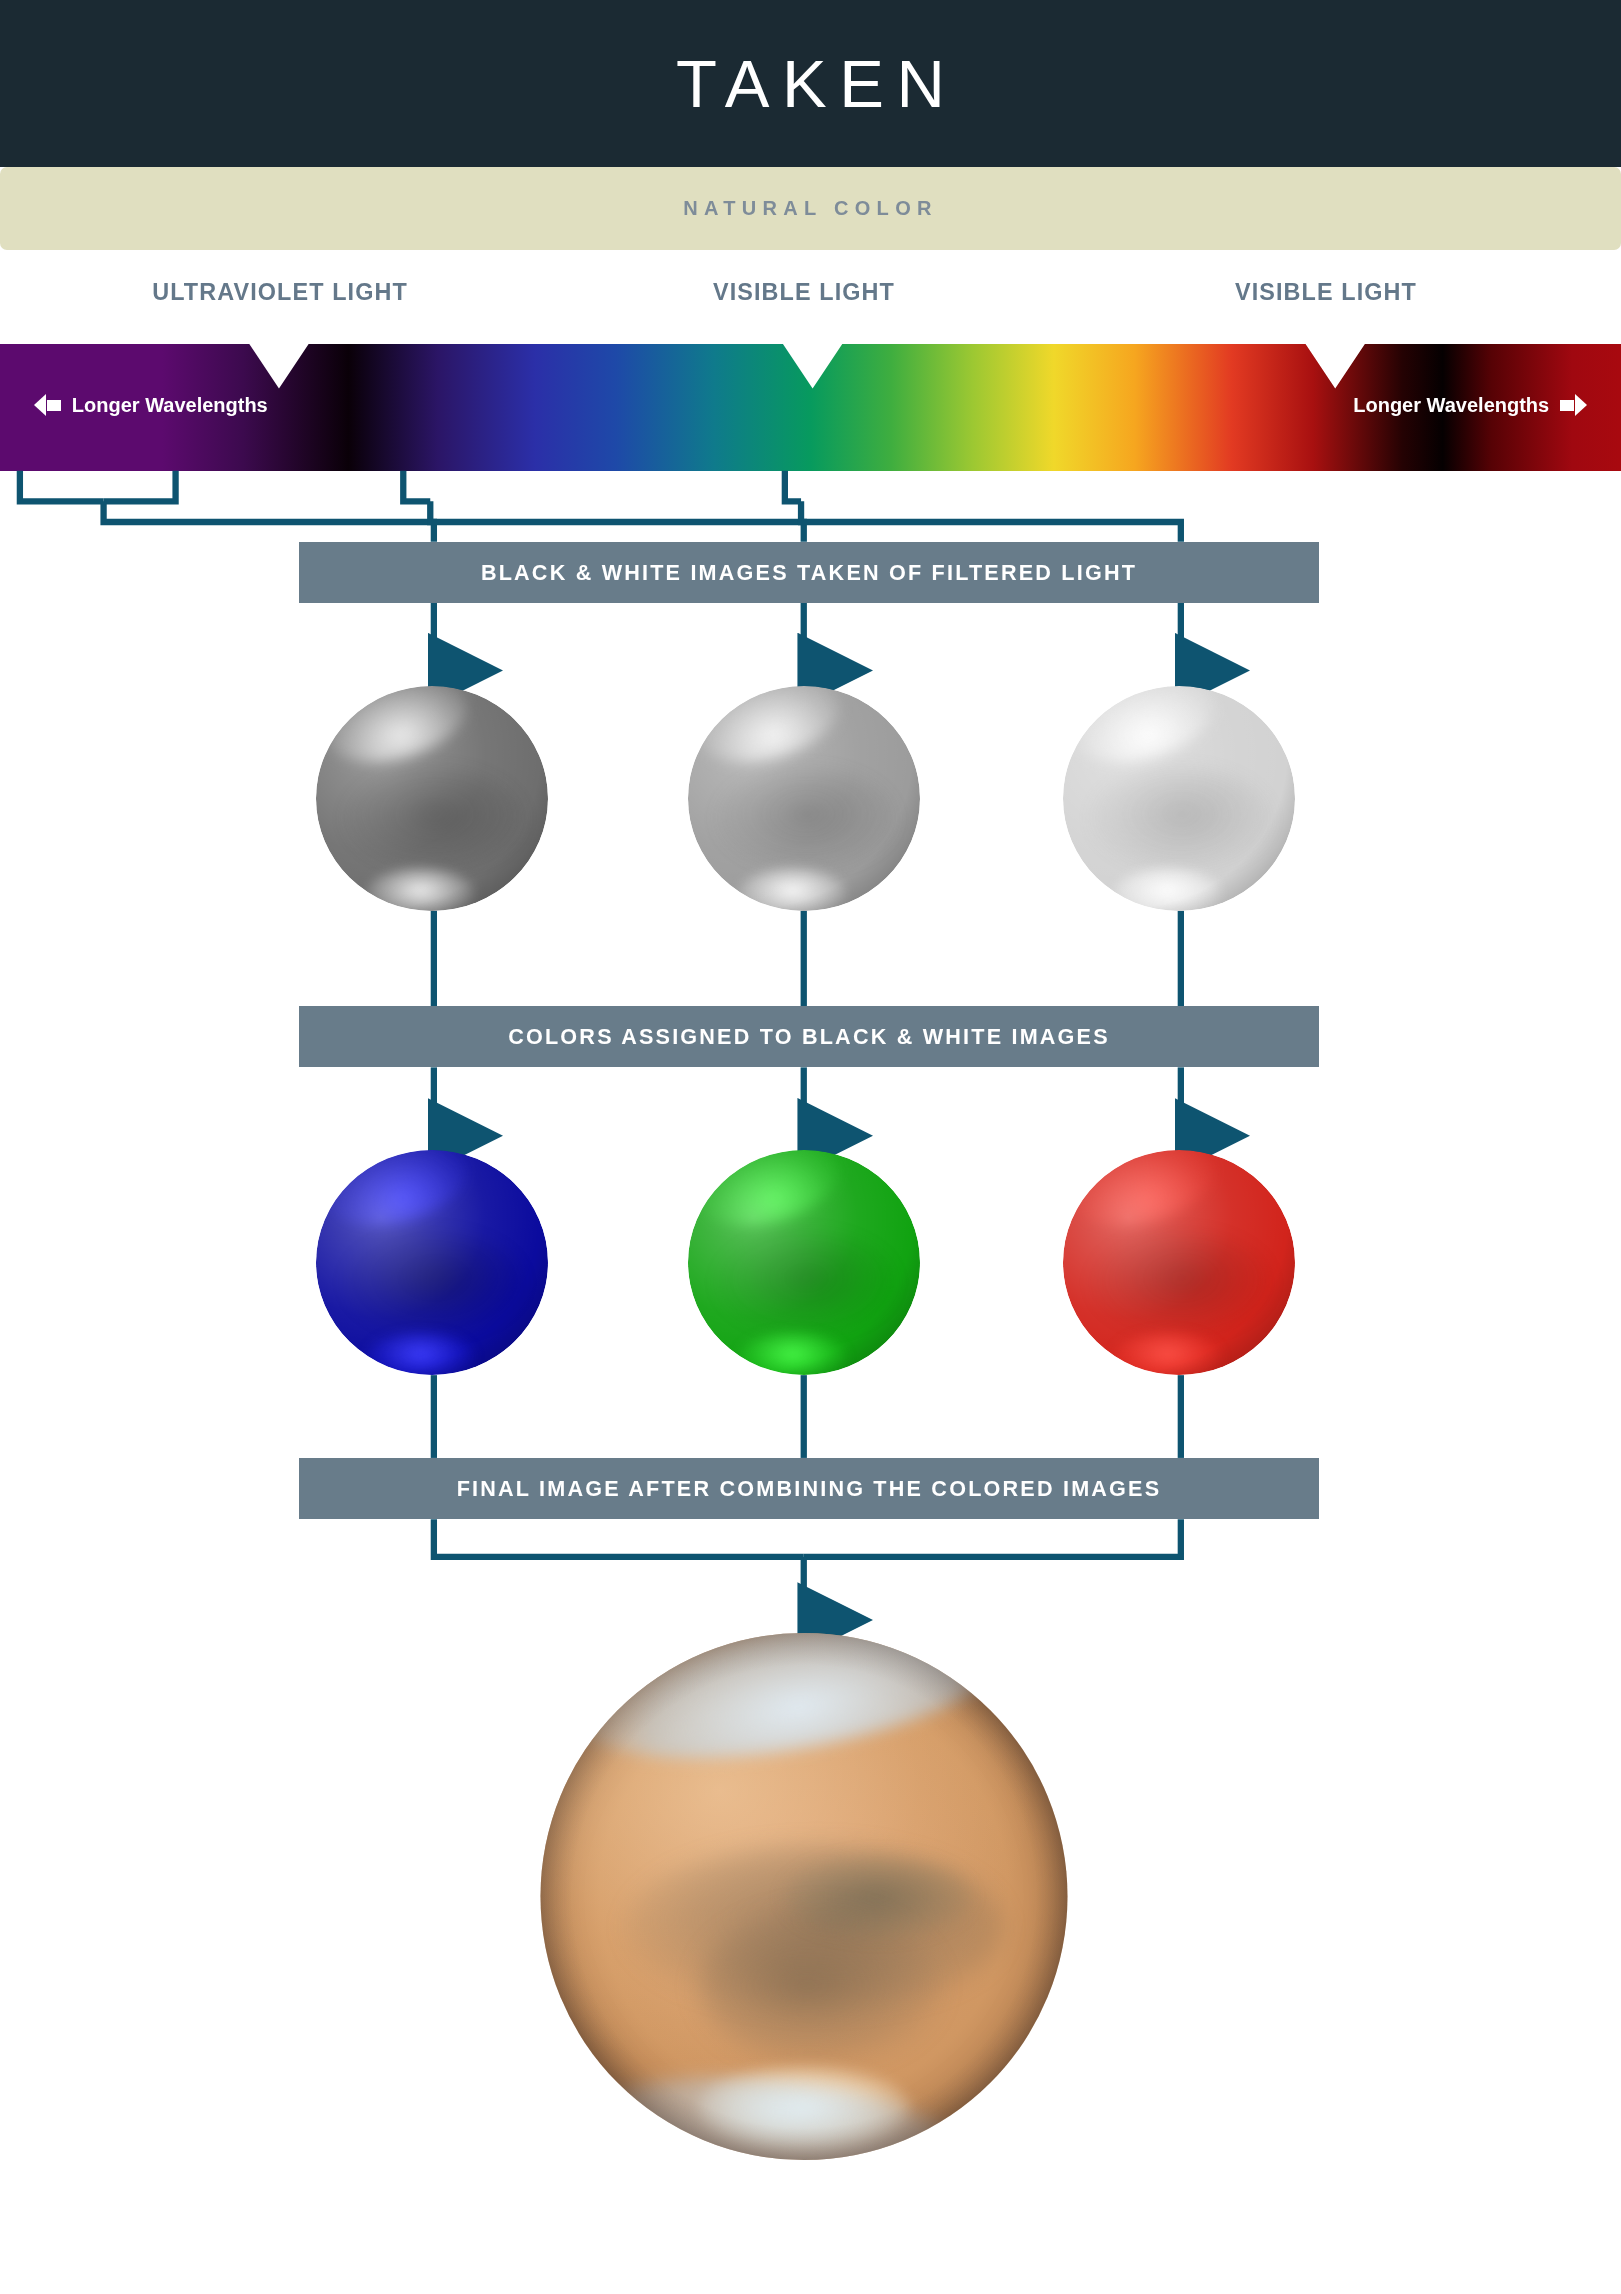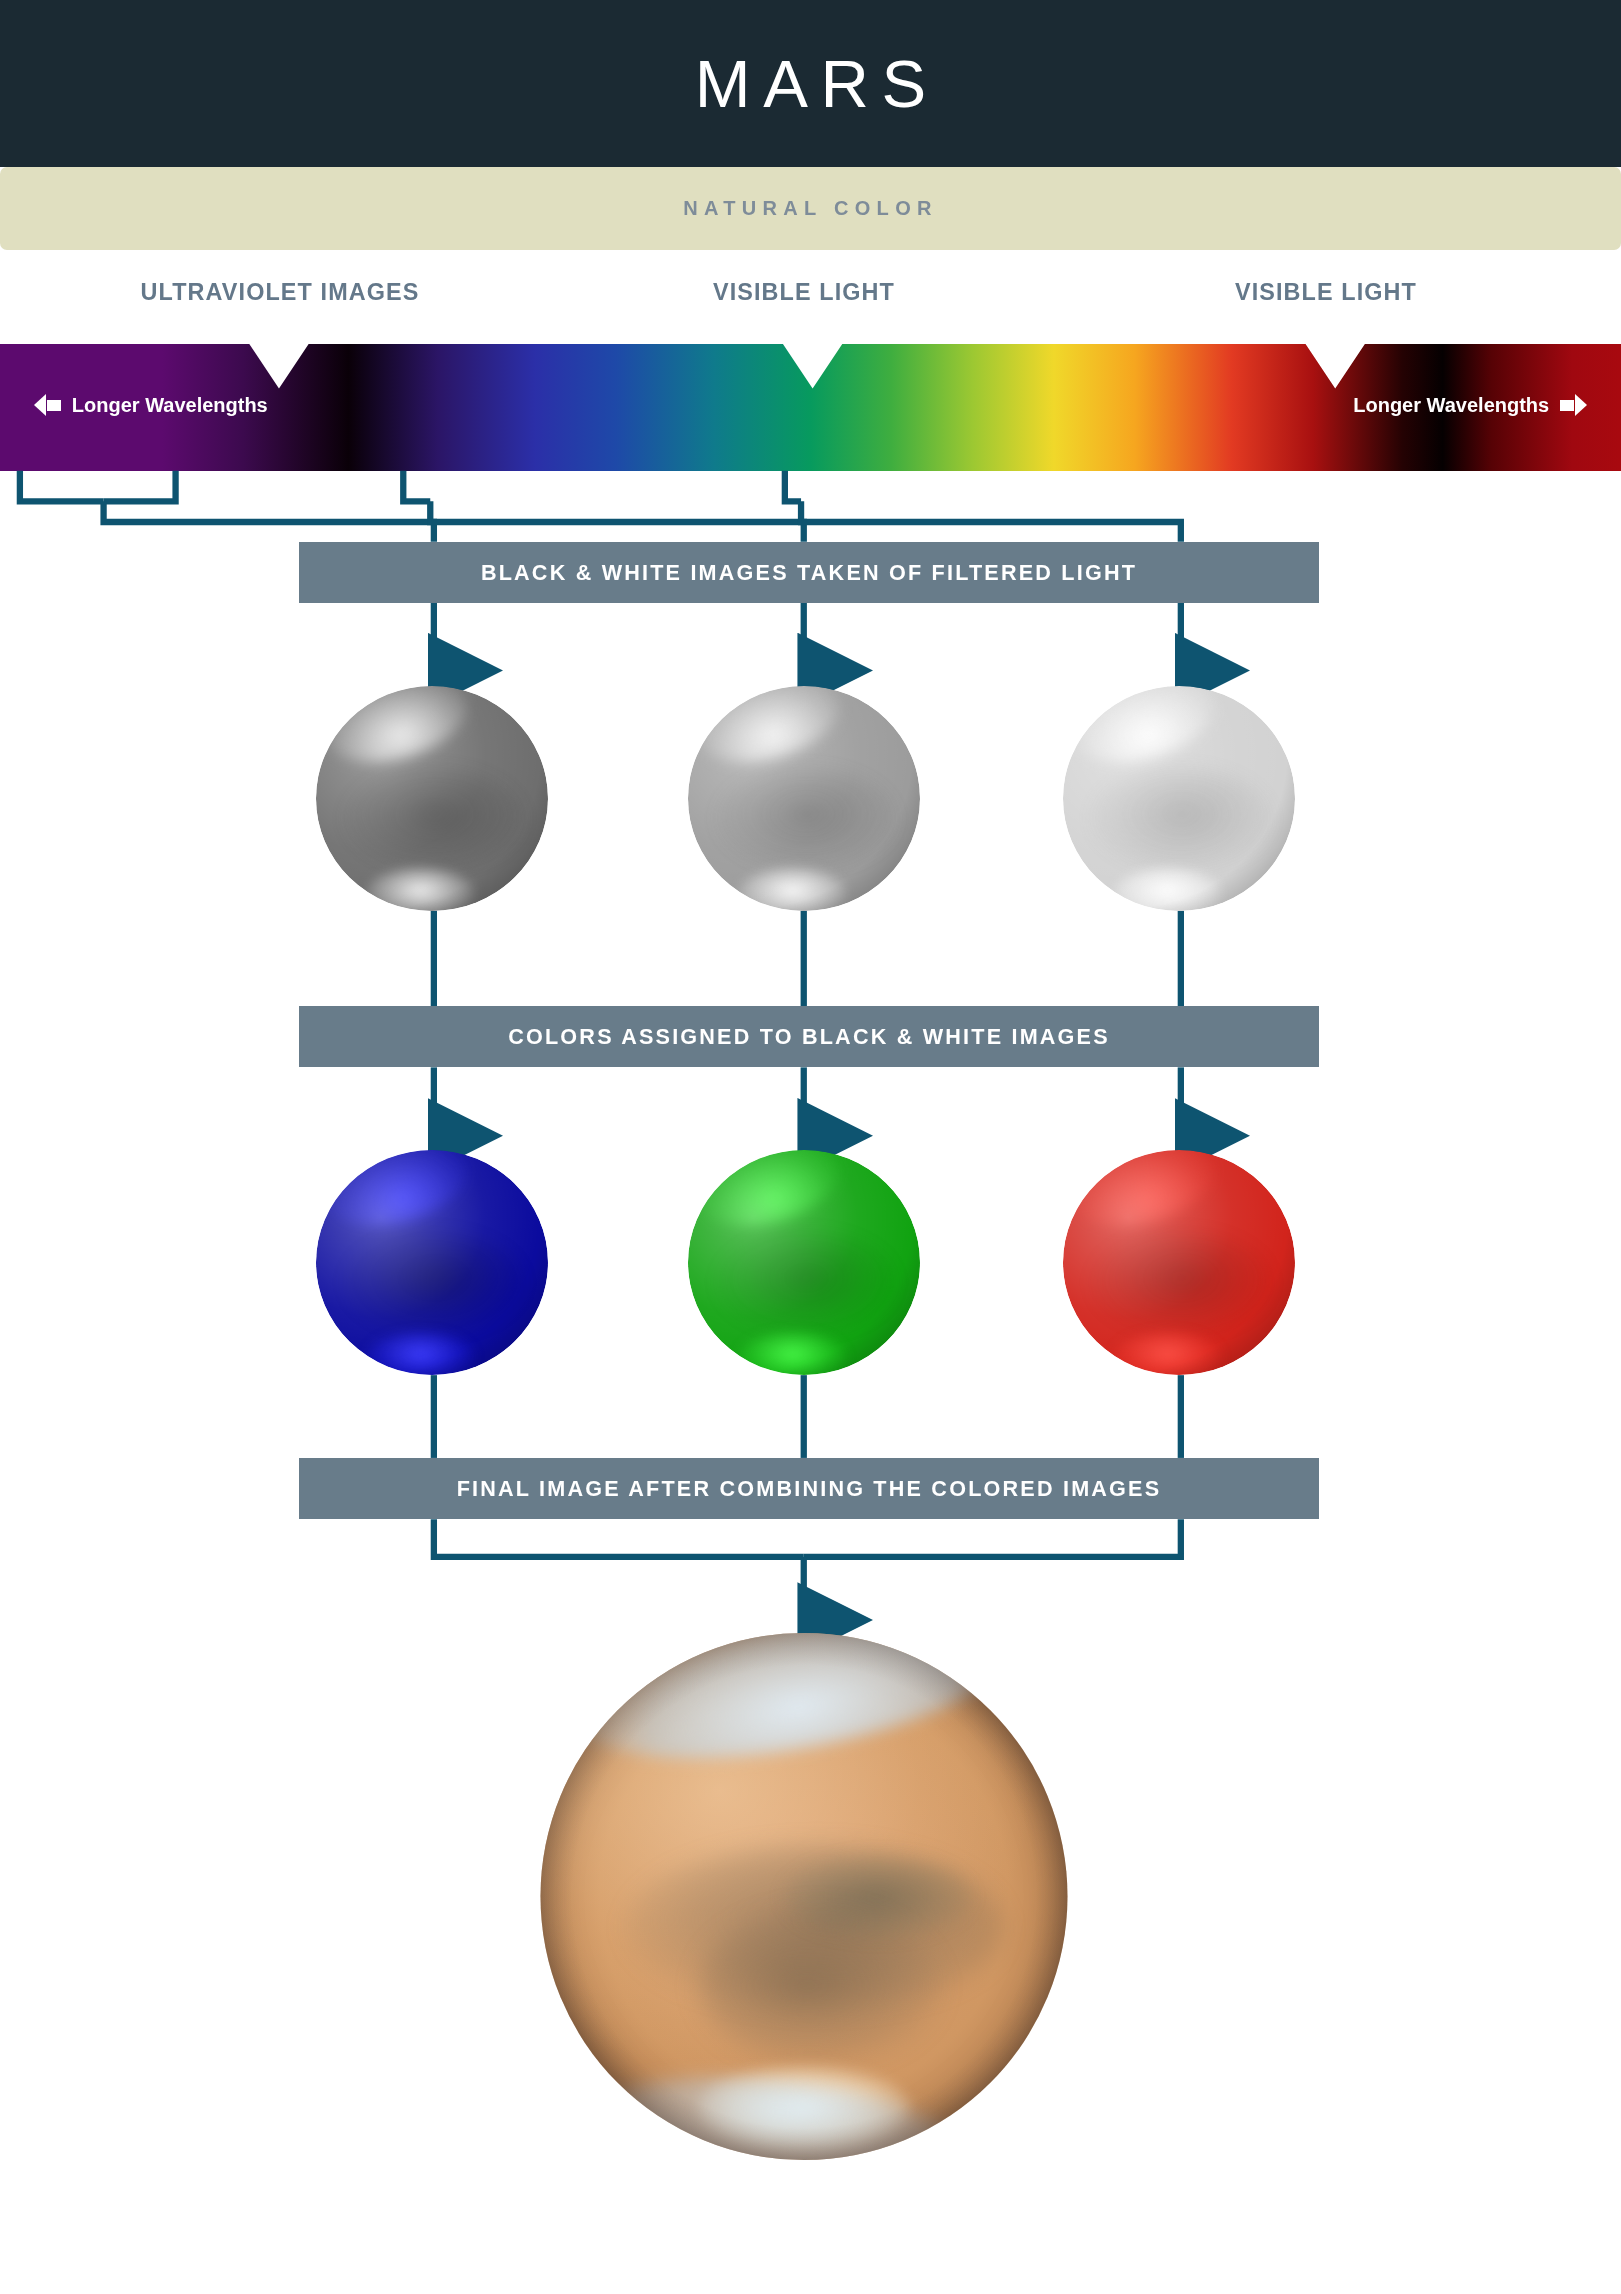--- a/index.html
+++ b/index.html
@@ -242,29 +242,29 @@
       rgba(86,92,78,0.48) 0%, rgba(110,112,92,0.22) 52%, rgba(140,118,90,0) 82%);
     filter: blur(8px);
   }
 </style>
 </head>
 <body>
 
 <div class="page">
 
   <div class="header">
-    <div class="header-title">MARS</div>
+    <div class="header-title">TAKEN</div>
   </div>
 
   <div class="subtitle-band">
     <div class="subtitle-text">NATURAL COLOR</div>
   </div>
 
   <div class="light-labels">
-    <div class="light-label ll-uv">ULTRAVIOLET IMAGES</div>
+    <div class="light-label ll-uv">ULTRAVIOLET LIGHT</div>
     <div class="light-label ll-vis">VISIBLE LIGHT</div>
     <div class="light-label ll-ir">VISIBLE LIGHT</div>
   </div>
 
   <div class="spectrum-wrap">
     <div class="spectrum"></div>
 
     <div class="wave-note left">
       <span class="arrow-glyph left"></span>
       <span>Longer Wavelengths</span>

